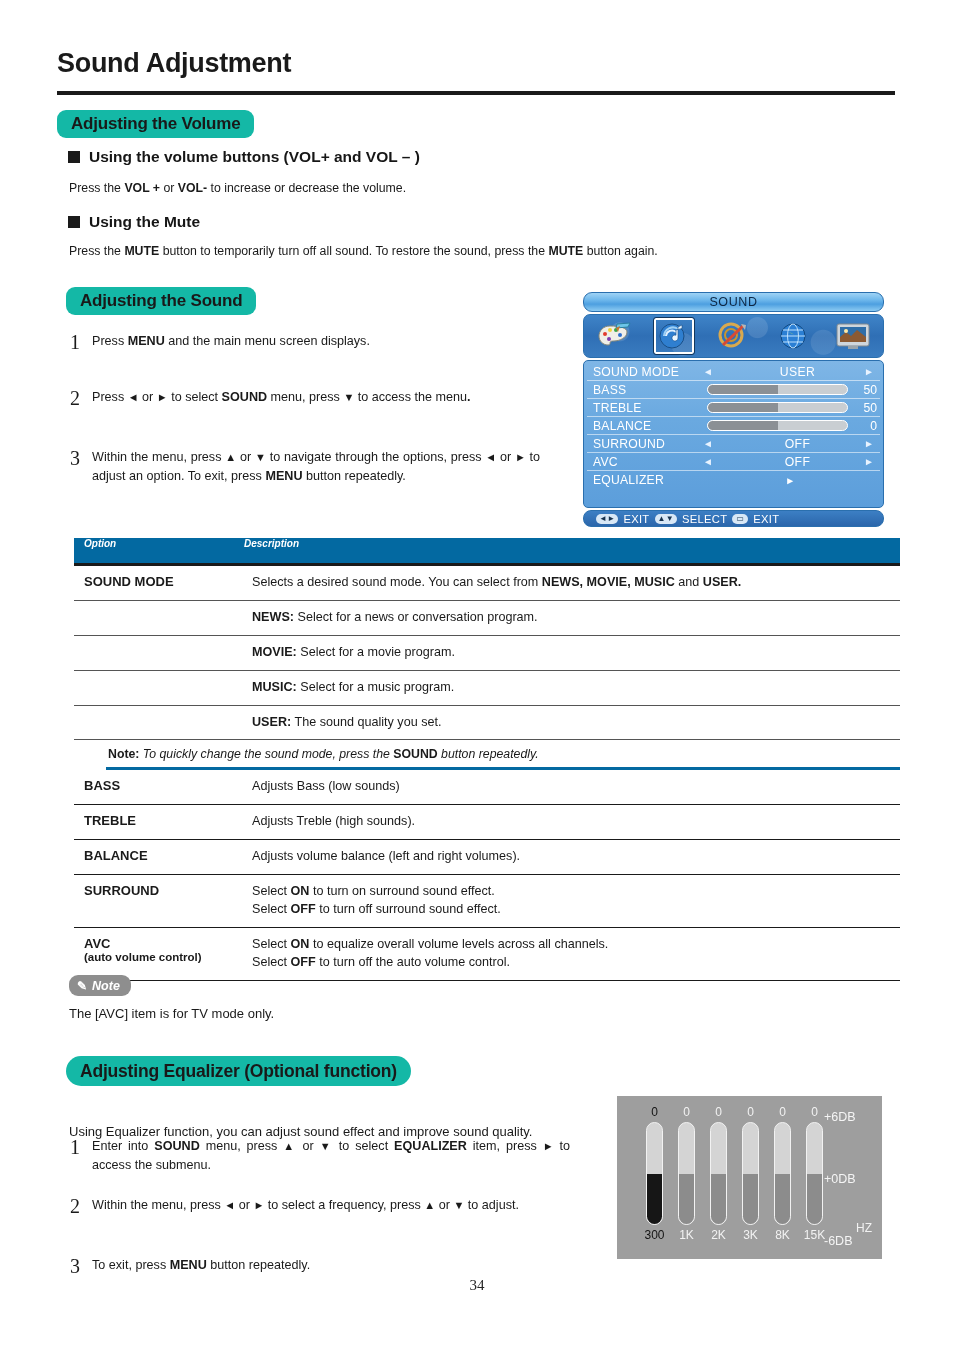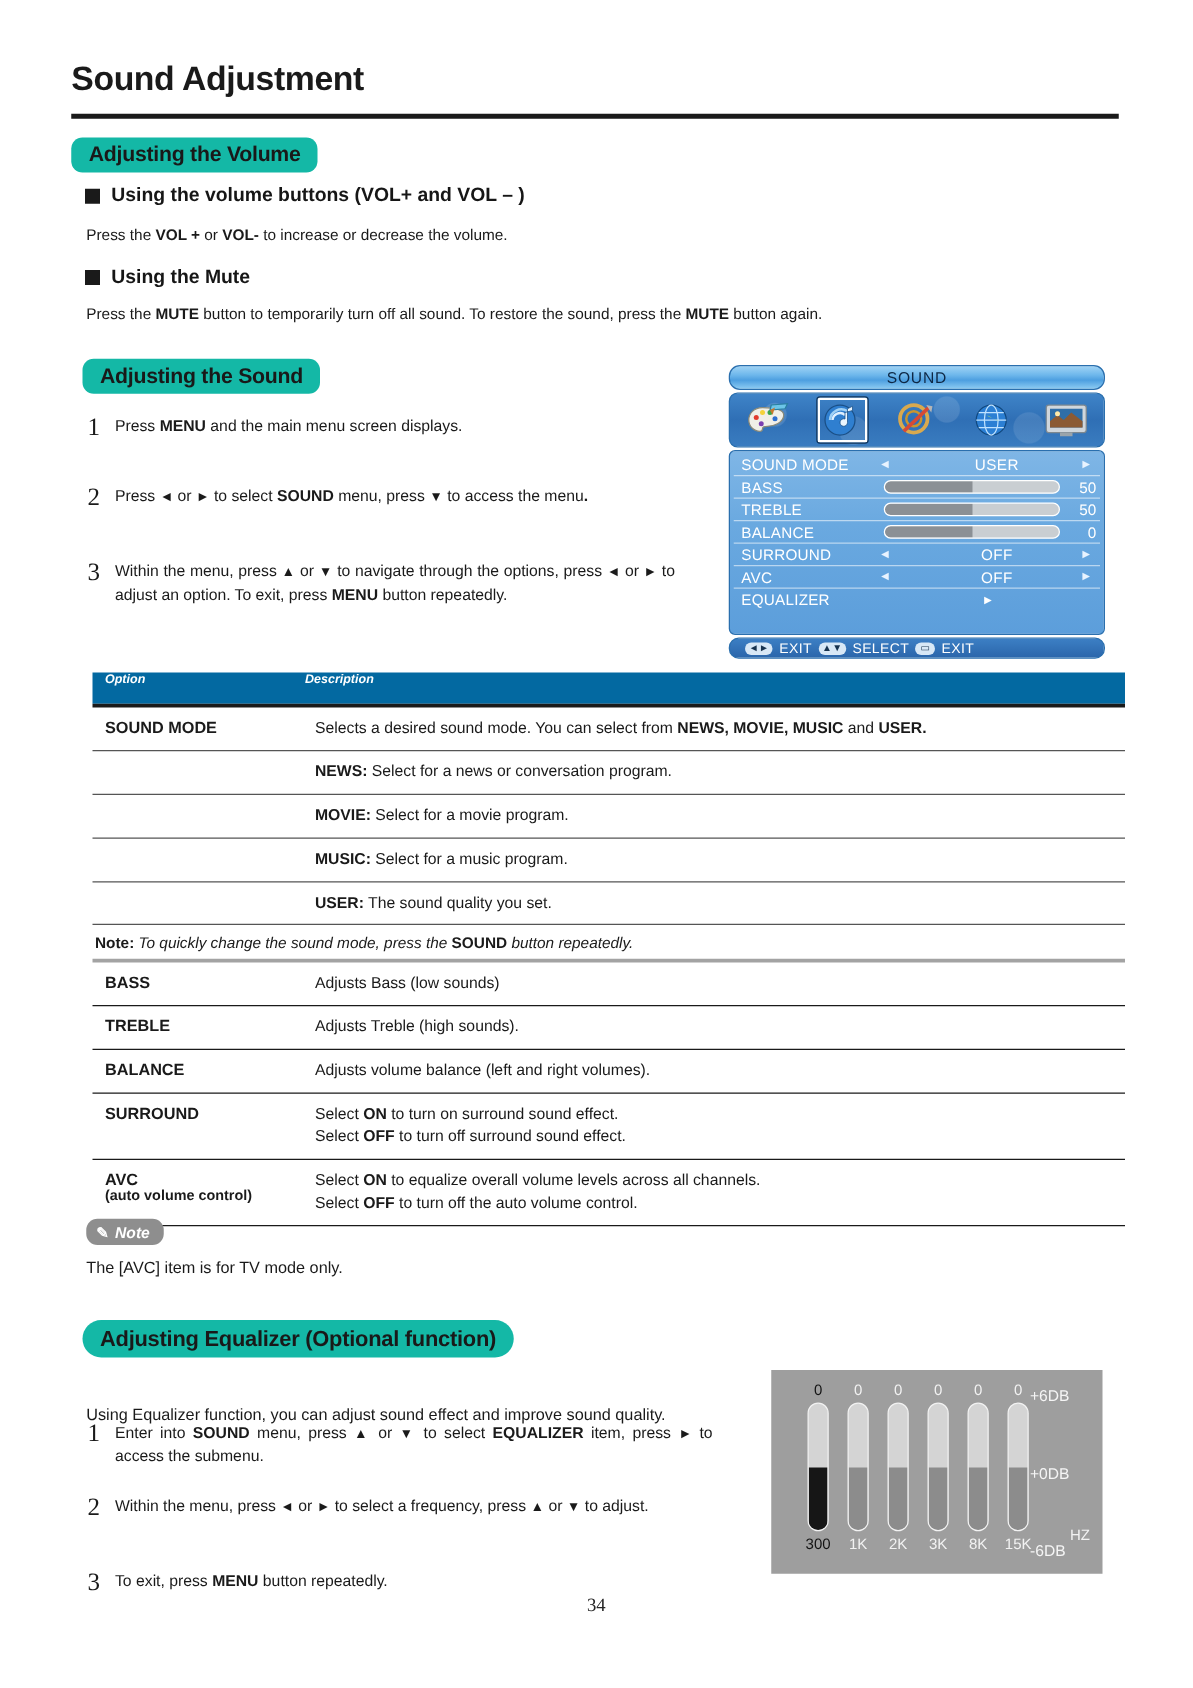--- a/index.html
+++ b/index.html
@@ -138,21 +138,21 @@
     color:#ffffff; font-style:italic; font-weight:bold; font-size:10px;
   }
   .th-opt { width:170px; padding-left:10px; }
   .th-desc { flex:1; }
   .tr { display:flex; align-items:stretch; border-bottom:1px solid #1a1a1a; }
   .tr.thin { border-bottom:1px solid #555; }
   .td-opt { width:170px; padding:8px 0 8px 10px; font-weight:bold; font-size:13px; }
   .td-desc { flex:1; padding:8px 6px 8px 8px; font-size:12.6px; line-height:1.42; }
   .td-desc b { font-weight:bold; }
   .td-sub { font-size:11.5px; font-weight:bold; }
-  .row-note { padding:7px 0 6px 2px; font-size:12.3px; font-style:italic; border-bottom:3px solid #a3a3a3; }
+  .row-note { padding:7px 0 6px 2px; font-size:12.3px; font-style:italic; border-bottom:3px solid #0369a1;margin-left:32px; }
   .row-note b { font-style:normal; font-weight:bold; }
   .tbl-top-rule { height:3px; background:#1a1a1a; }
 
   
   .note-badge {
     position:absolute; left:69px; top:975px;
     background:#8e8e8e; color:#ffffff; border-radius:9px;
     height:21px; display:flex; align-items:center; gap:5px;
     padding:0 11px 0 8px; font-style:italic; font-weight:bold; font-size:12.5px;
   }

